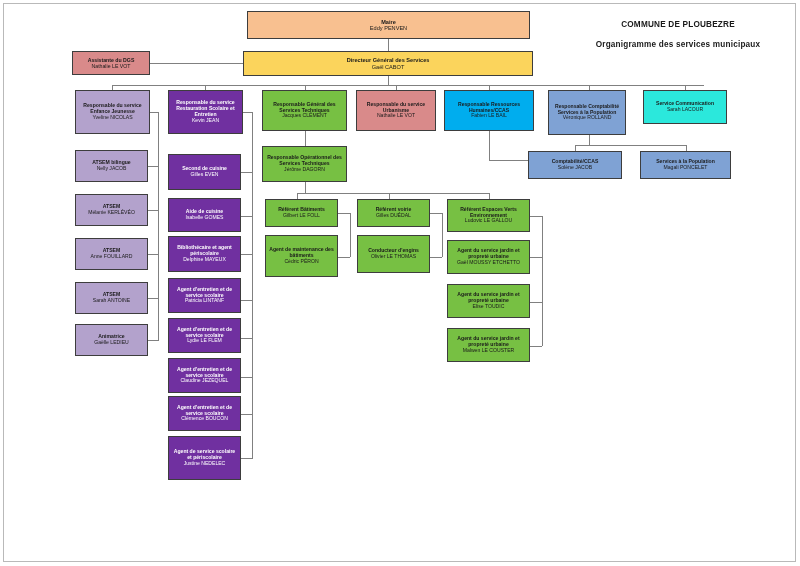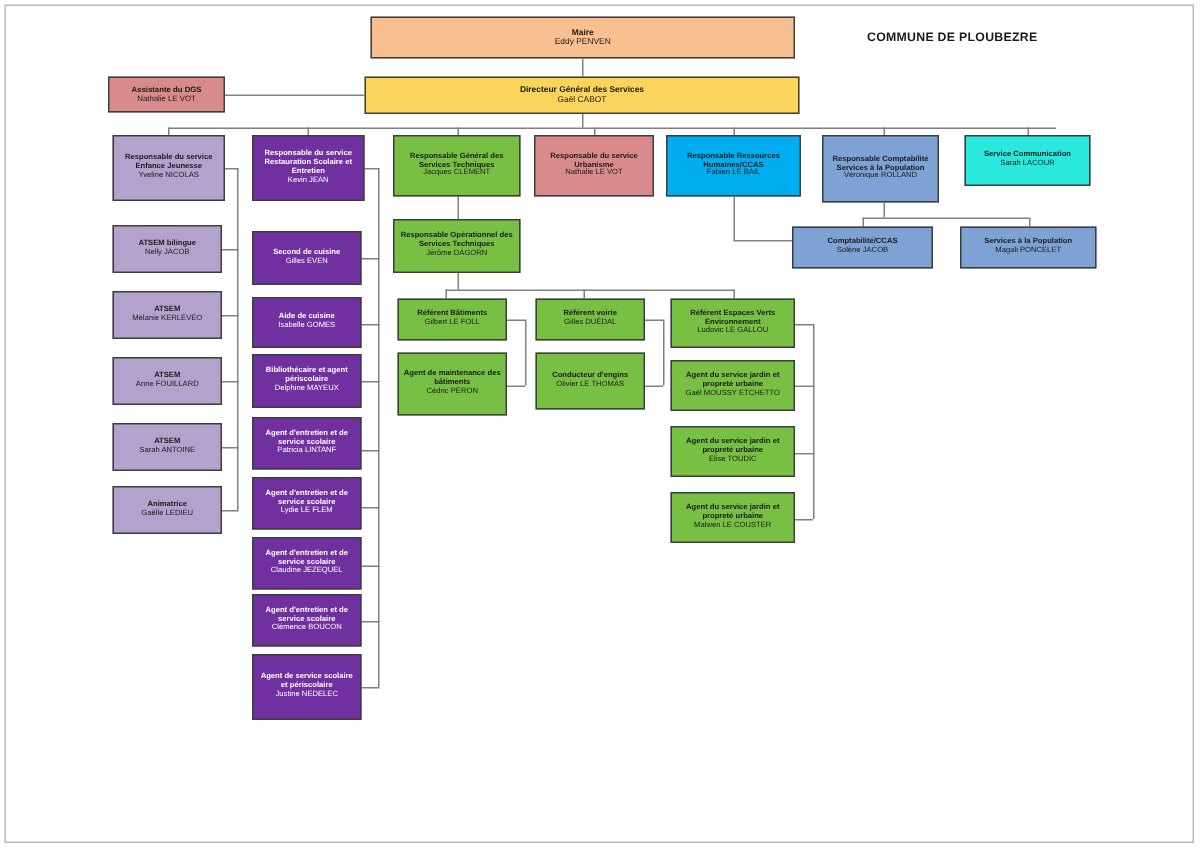--- a/index.html
+++ b/index.html
@@ -12,20 +12,21 @@
   }
   .frame{
     position:absolute;
     left:3px;top:3px;
     width:793px;height:559px;
     border:1px solid #b9b9b9;
     box-sizing:border-box;
   }
   .title{
     position:absolute;
+    text-align:center;
     color:#1a1a1a;
     font-weight:bold;
     letter-spacing:.2px;
     white-space:nowrap;
   }
   #title-main{ left:578px; top:20px; width:200px; font-size:8.2px; }
   #title-sub{  left:568px; top:40px; width:220px; font-size:8.2px; }
 
   
   .node{
@@ -67,20 +68,21 @@
   .lnh{ height:1px; }
 </style>
 </head>
 <body>
 
 <div id="canvas">
 
   <div class="frame"></div>
 
   <div class="title" id="title-main">COMMUNE DE PLOUBEZRE</div>
+  <div class="title" id="title-sub">Organigramme des services municipaux</div>
 
   <div class="ln lnv" style="left:388px;top:39px;height:12px;"></div>
 
   <div class="ln lnh" style="left:150px;top:63px;width:93px;"></div>
 
   <div class="ln lnv" style="left:388px;top:76px;height:9px;"></div>
 
   <div class="ln lnh" style="left:112px;top:85px;width:592px;"></div>
 
   <div class="ln lnv" style="left:112px;top:85px;height:5px;"></div>

